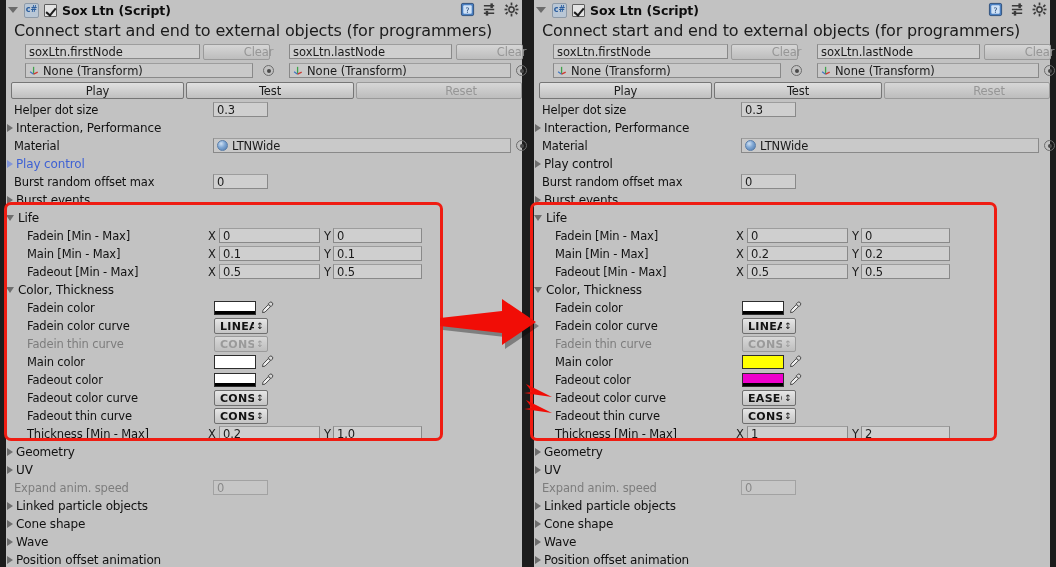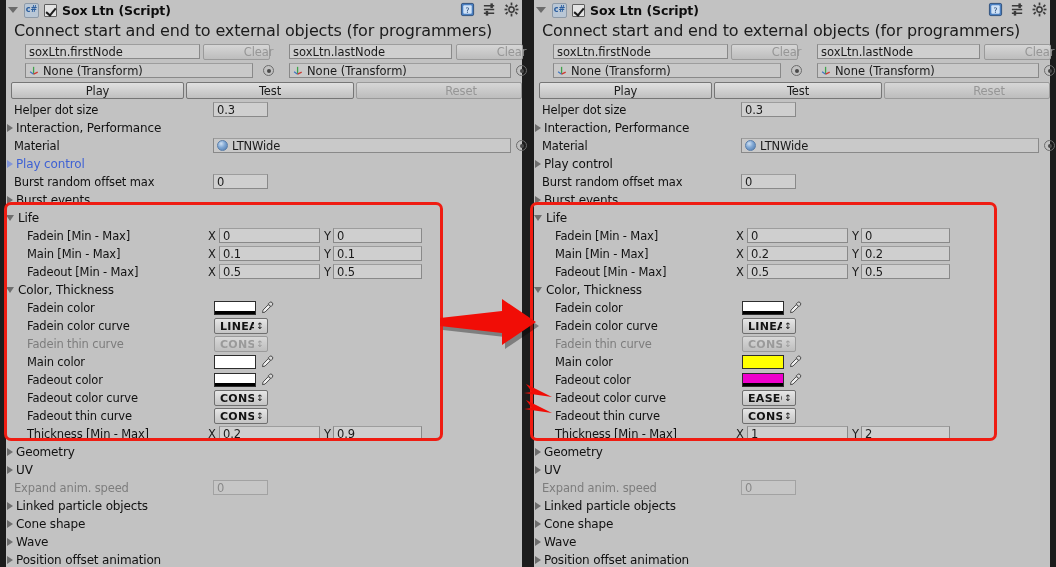--- a/index.html
+++ b/index.html
@@ -333,21 +333,21 @@
         <span class="pv">CONST</span>
         <span class="parr">↕</span>
       </div>
     </div>
 
     <div class="row" style="position:relative;">
       <span class="lbl ind">Thickness [Min - Max]</span>
       <span class="xy-lab" style="position:absolute;left:208px;">X</span>
       <div class="tf" style="position:absolute;left:219px;top:1px;width:101px;">0.2</div>
       <span class="xy-lab" style="position:absolute;left:324px;">Y</span>
-      <div class="tf" style="position:absolute;left:333px;top:1px;width:89px;">0.9</div>
+      <div class="tf" style="position:absolute;left:333px;top:1px;width:89px;">1.0</div>
     </div>
 
     <div class="row">
       <div class="tri"></div>
       <span class="tri-lbl">Geometry</span>
     </div>
     <div class="row">
       <div class="tri"></div>
       <span class="tri-lbl">UV</span>
     </div>

